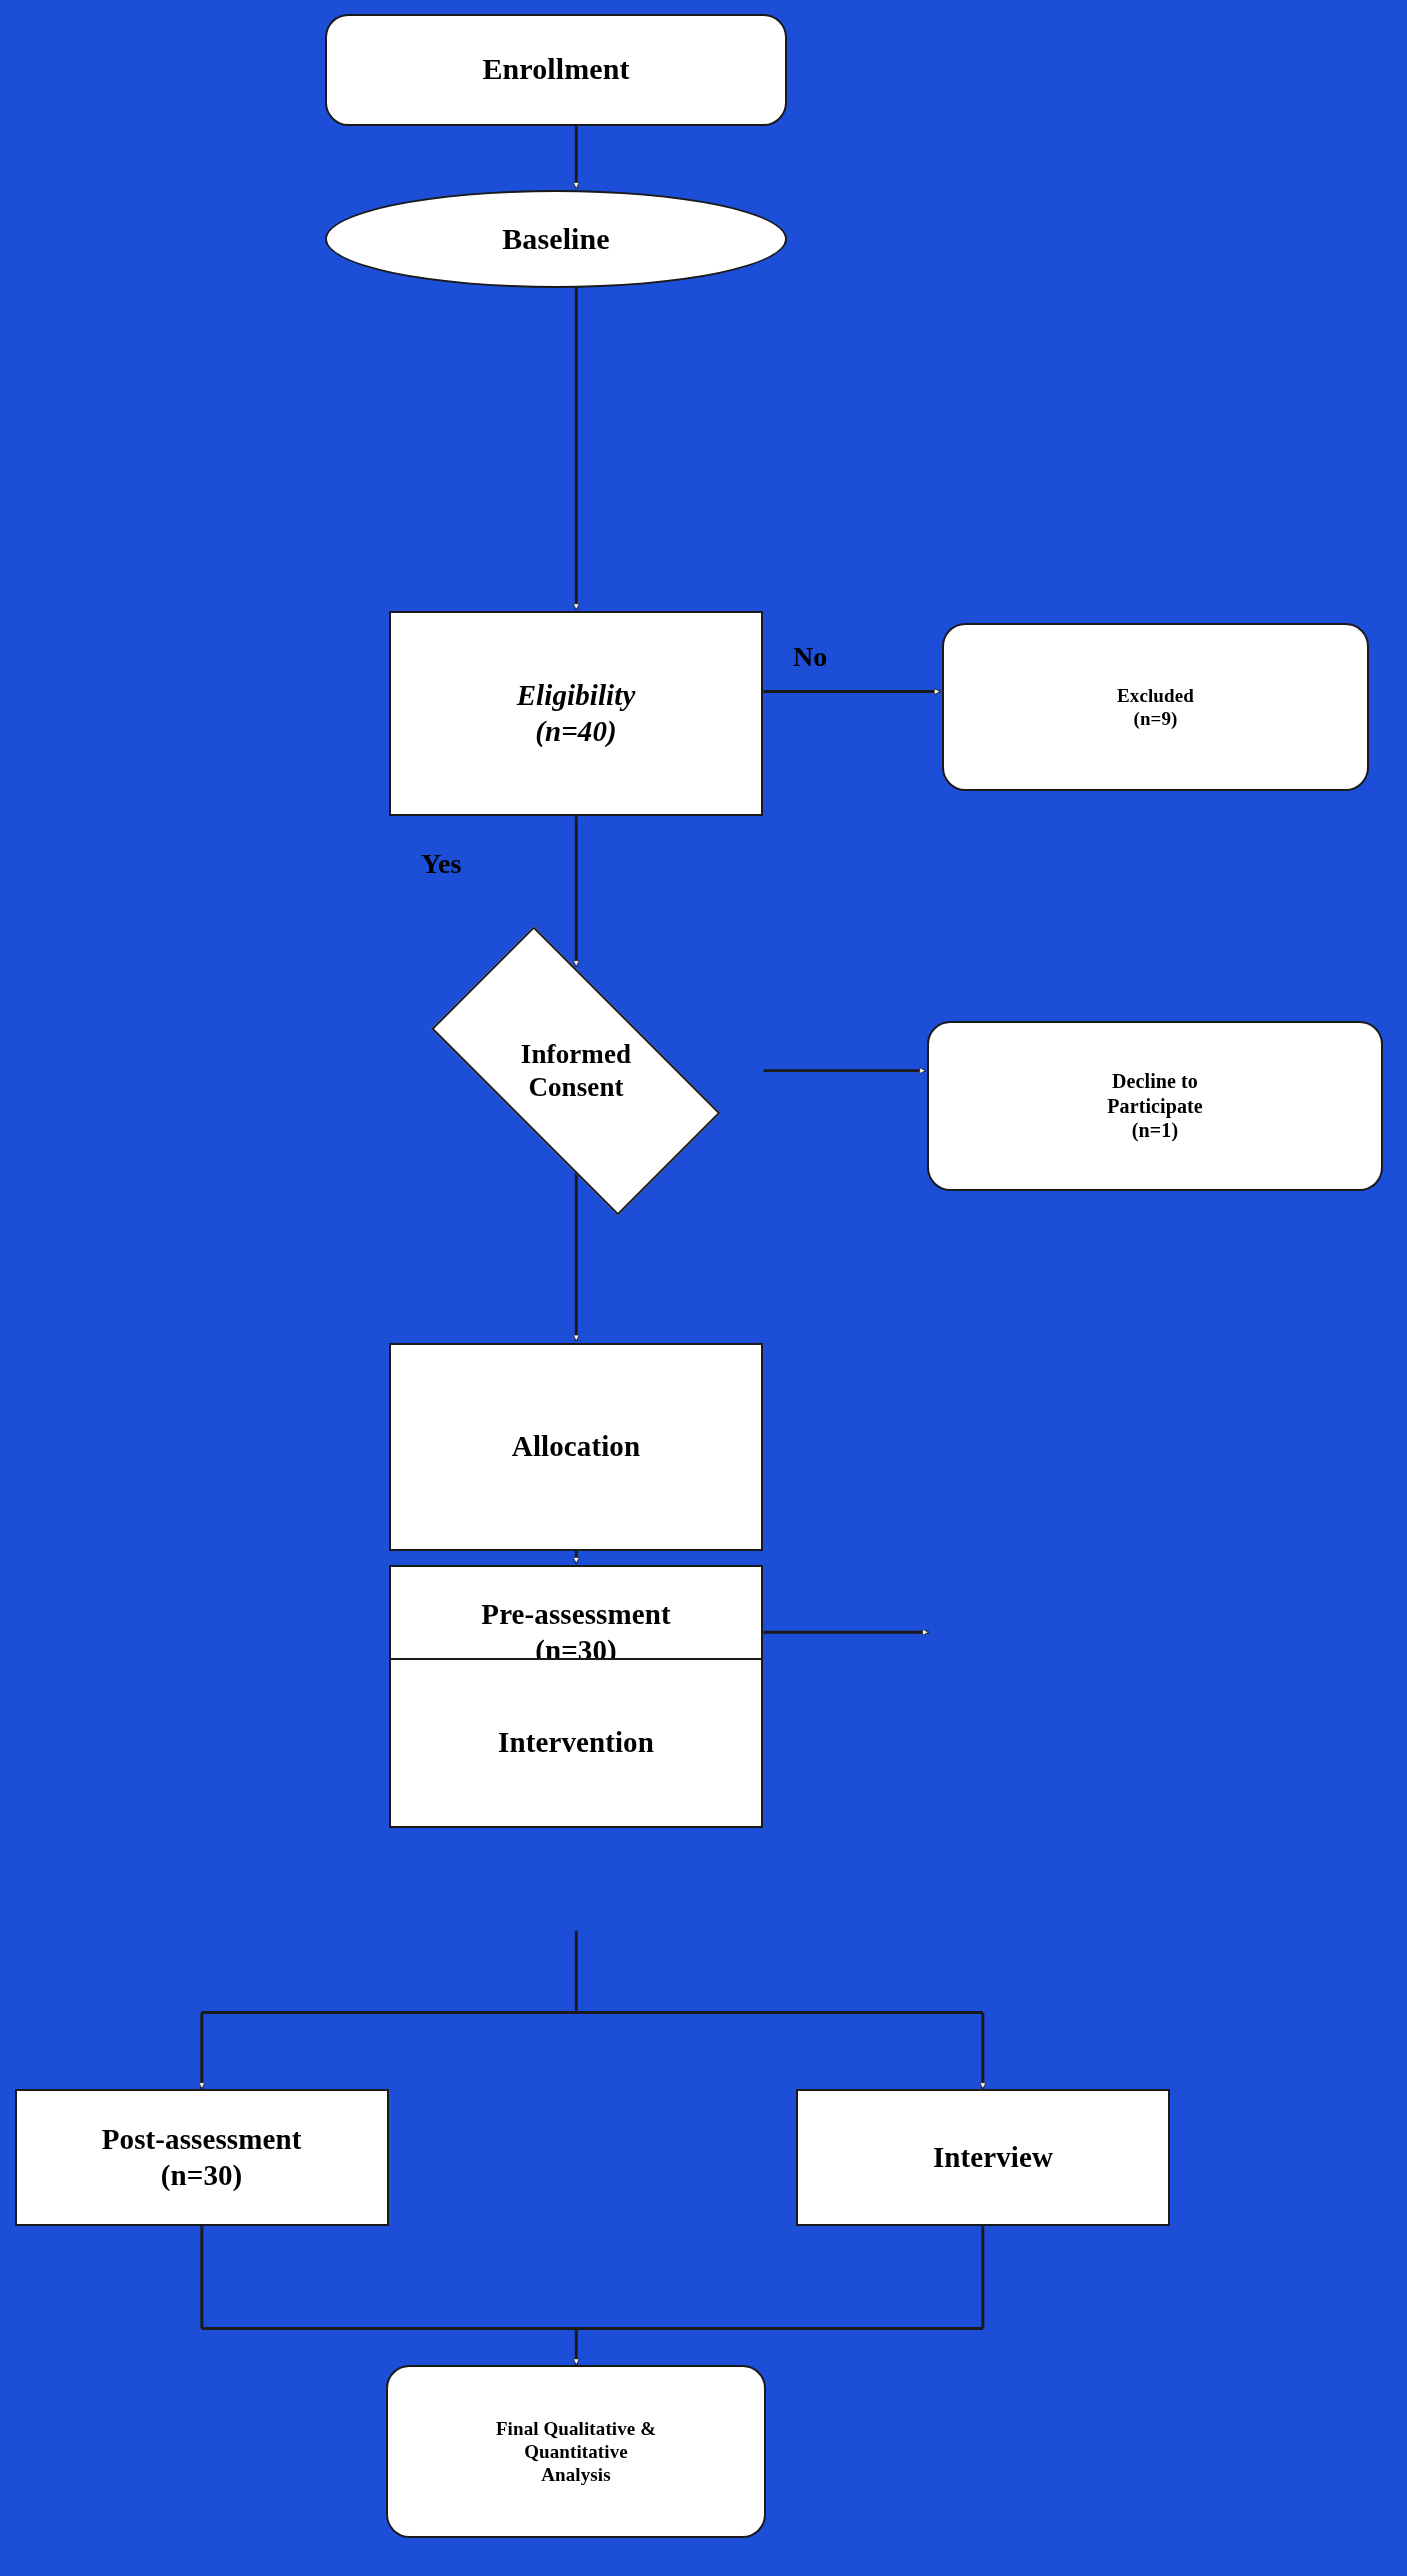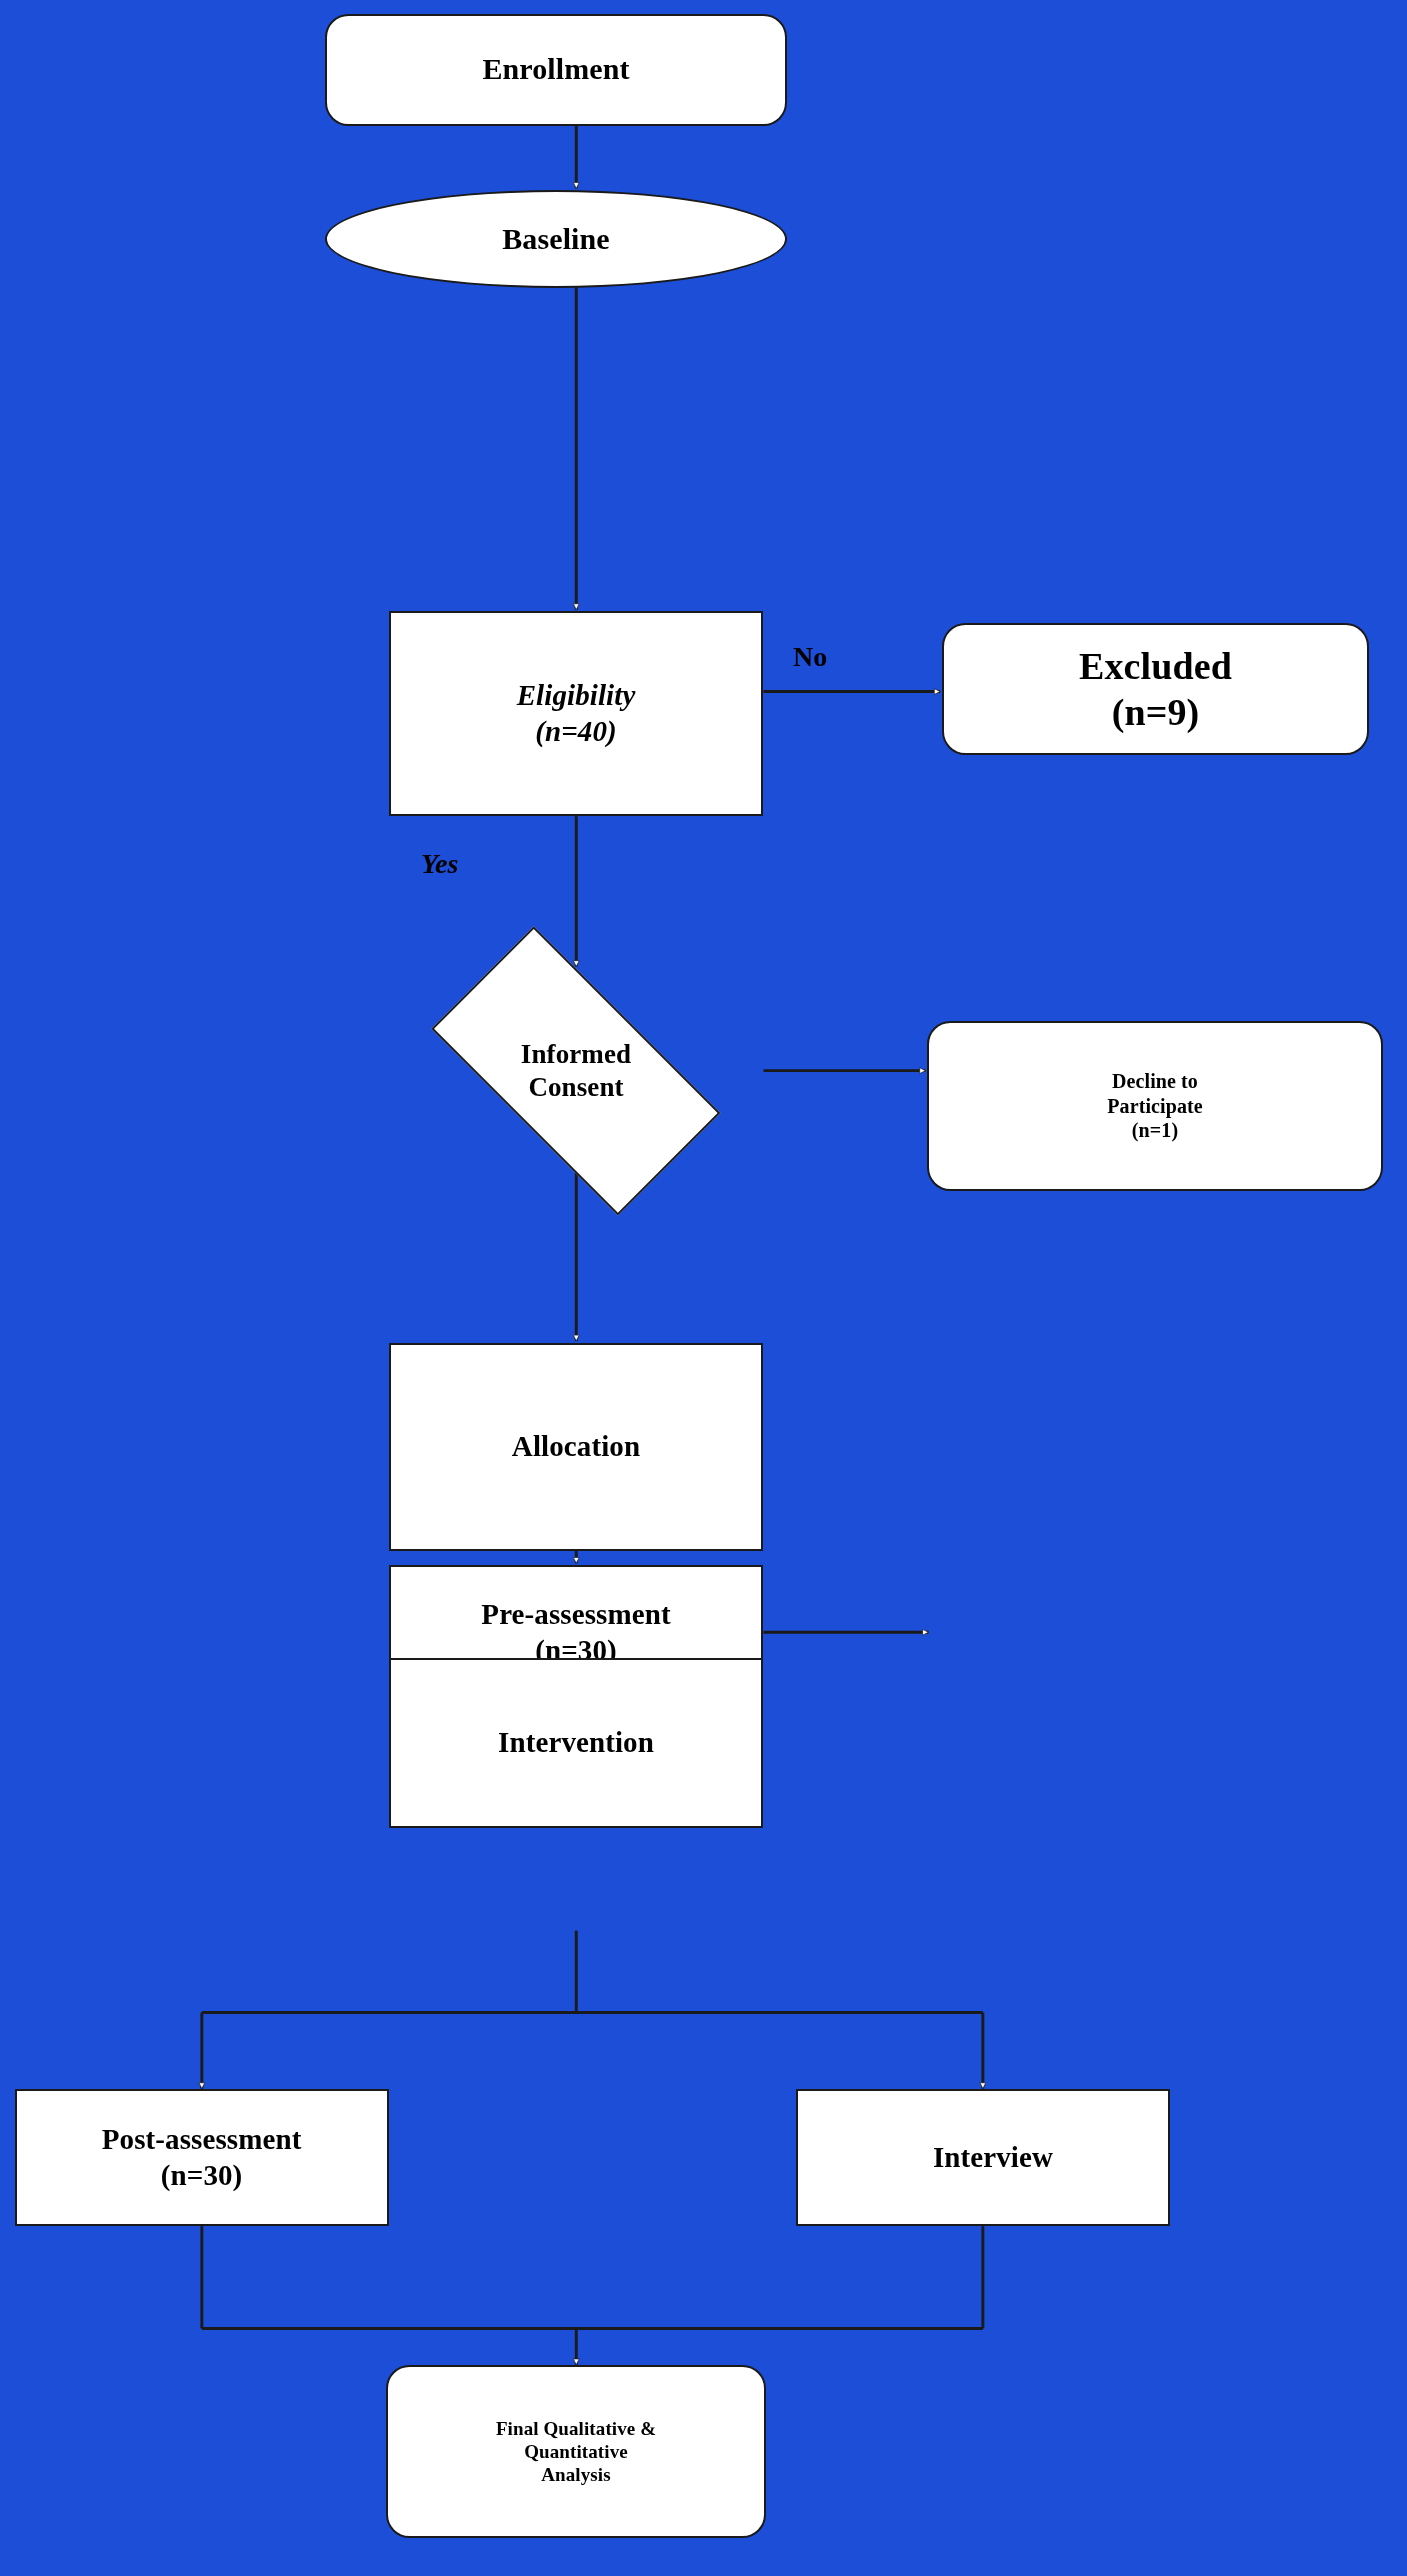--- a/index.html
+++ b/index.html
@@ -124,21 +124,21 @@
   </div>
 
   <div class="node shape-ellipse" style="left:325px; top:190px; width:462px; height:98px; font-size:30px;">
     <span class="lbl">Baseline</span>
   </div>
 
   <div class="node shape-rect" style="left:389px; top:611px; width:374px; height:205px; font-size:29px;font-style:italic;">
     <span class="lbl">Eligibility<br>(n=40)</span>
   </div>
 
-  <div class="node shape-round" style="left:942px; top:623px; width:427px; height:132px; font-size:38px;">
+  <div class="node shape-round" style="left:942px; top:623px; width:427px; height:168px; font-size:19px;">
     <span class="lbl">Excluded<br>(n=9)</span>
   </div>
 
   <div class="node shape-diamond" style="left:389px; top:968px; width:374px; height:205px; font-size:27px;">
     <span class="diamond-face"></span>
     <span class="lbl diamond-text">Informed<br>Consent</span>
   </div>
 
   <div class="node shape-round" style="left:927px; top:1021px; width:456px; height:170px; font-size:20px;">
     <span class="lbl">Decline to<br>Participate<br>(n=1)</span>
@@ -164,16 +164,16 @@
   <div class="node shape-rect" style="left:796px; top:2089px; width:374px; height:137px; font-size:29px;padding-left:20px;">
     <span class="lbl">Interview</span>
   </div>
 
   <div class="node shape-round" style="left:386px; top:2365px; width:380px; height:173px; font-size:19px;">
     <span class="lbl">Final Qualitative &amp;<br>Quantitative<br>Analysis</span>
   </div>
 
   <div class="edge-label" style="left:793px; top:641px; font-size:28px;">No</div>
 
-  <div class="edge-label" style="left:421px; top:848px; font-size:28px;font-style:italic;">Yes</div>
+  <div class="edge-label" style="left:421px; top:848px; font-size:28px;">Yes</div>
 
 </div>
 
 
 </body></html>

